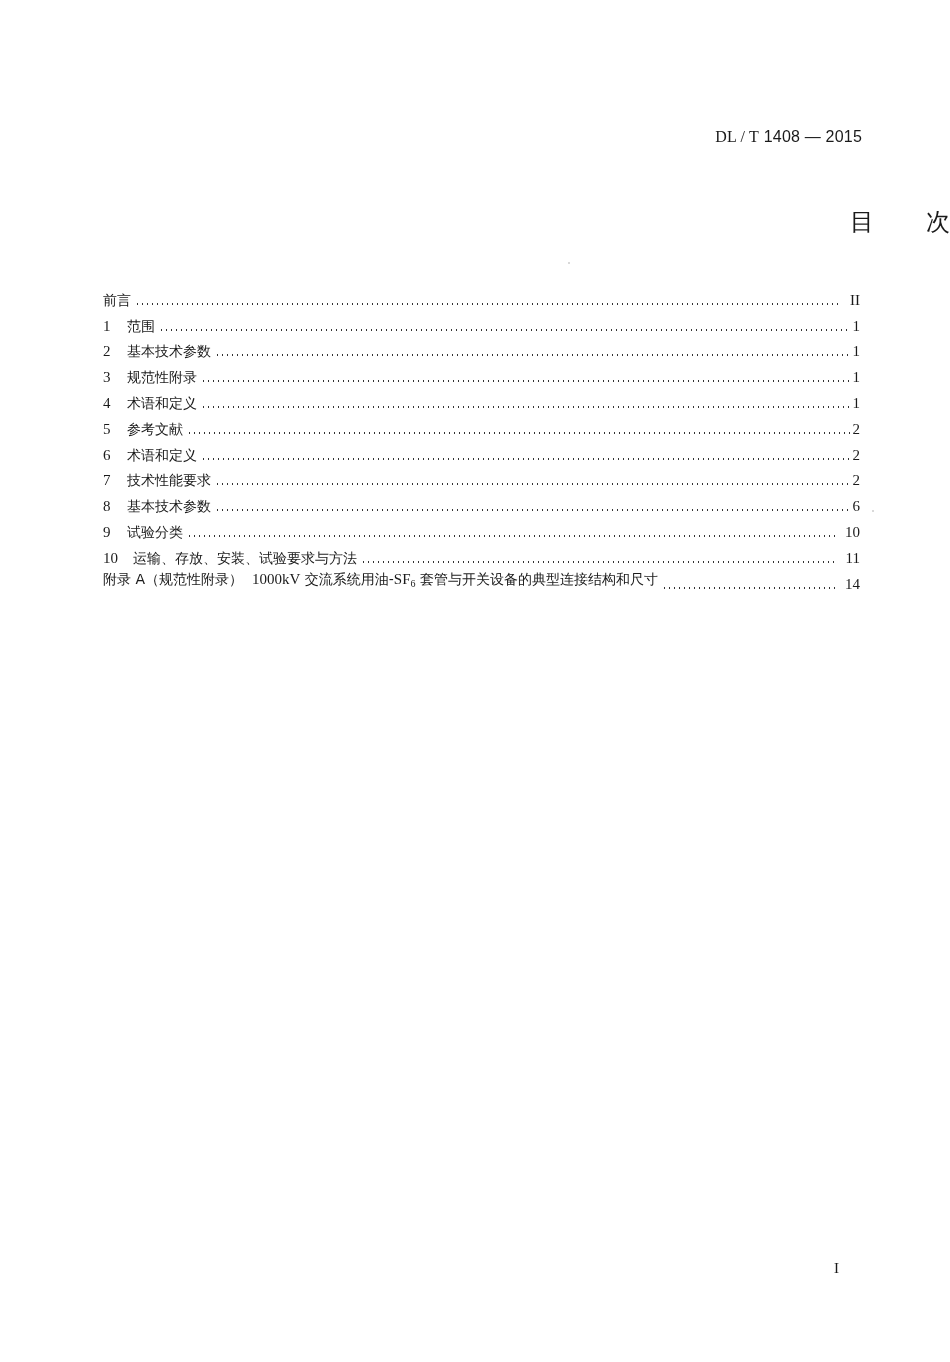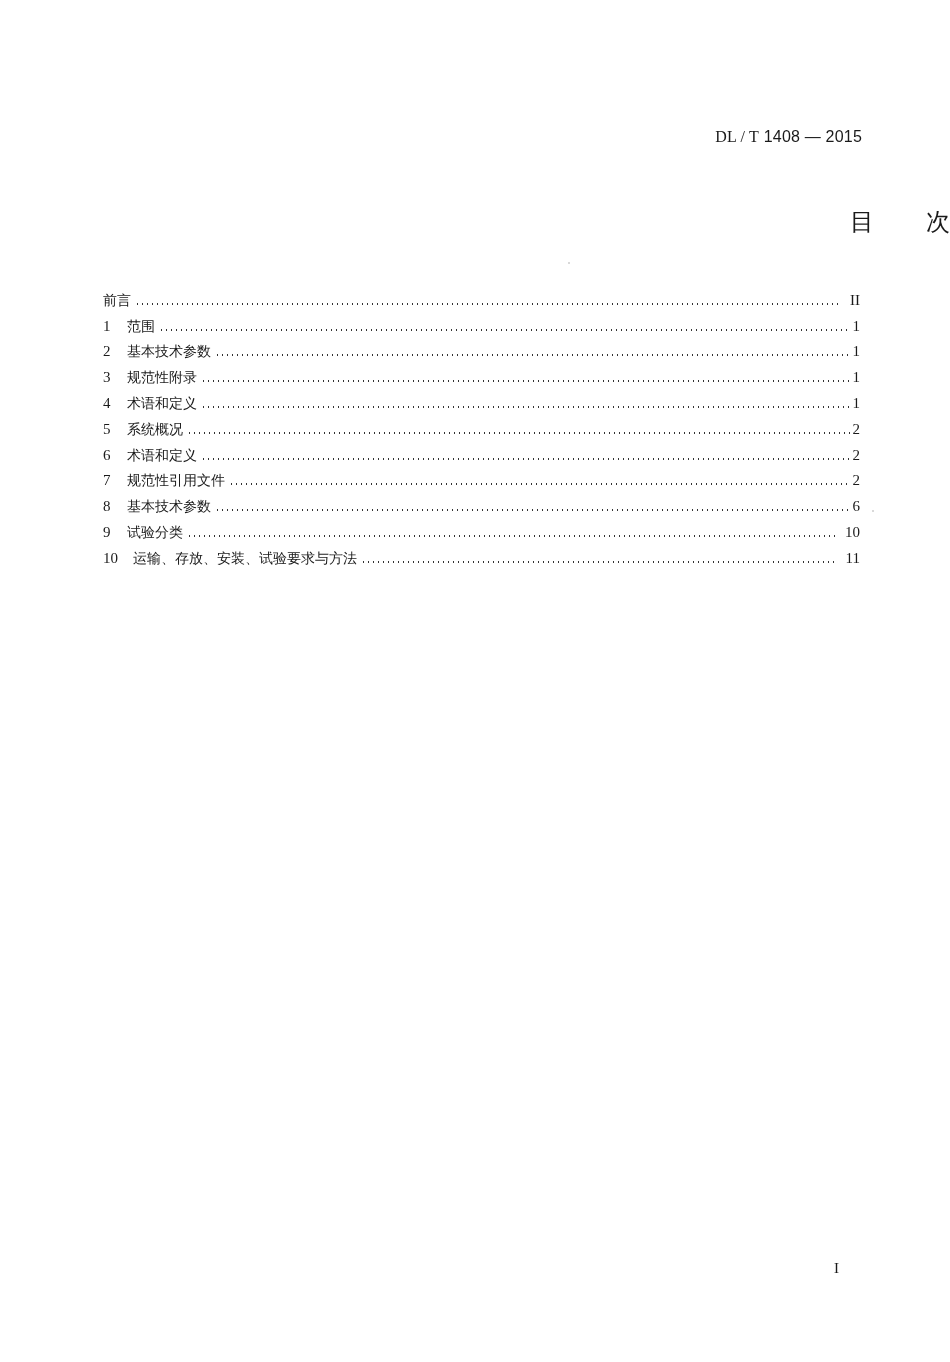--- a/index.html
+++ b/index.html
@@ -97,37 +97,37 @@
     <span class="toc-label">
         <span class="toc-num">4</span>
         <span class="toc-text">术语和定义</span>
       </span>
     <span class="toc-dots"></span>
     <span class="toc-page">1</span>
   </div>
   <div class="toc-row">
     <span class="toc-label">
         <span class="toc-num">5</span>
-        <span class="toc-text">系统概况</span>
+        <span class="toc-text">参考文献</span>
       </span>
     <span class="toc-dots"></span>
     <span class="toc-page">2</span>
   </div>
   <div class="toc-row">
     <span class="toc-label">
         <span class="toc-num">6</span>
         <span class="toc-text">术语和定义</span>
       </span>
     <span class="toc-dots"></span>
     <span class="toc-page">2</span>
   </div>
   <div class="toc-row">
     <span class="toc-label">
         <span class="toc-num">7</span>
-        <span class="toc-text">规范性引用文件</span>
+        <span class="toc-text">技术性能要求</span>
       </span>
     <span class="toc-dots"></span>
     <span class="toc-page">2</span>
   </div>
   <div class="toc-row">
     <span class="toc-label">
         <span class="toc-num">8</span>
         <span class="toc-text">基本技术参数</span>
       </span>
     <span class="toc-dots"></span>
@@ -142,18 +142,25 @@
     <span class="toc-page sp">10</span>
   </div>
   <div class="toc-row">
     <span class="toc-label">
         <span class="toc-num wide">10</span>
         <span class="toc-text">运输、存放、安装、试验要求与方法</span>
       </span>
     <span class="toc-dots"></span>
     <span class="toc-page sp">11</span>
   </div>
+  <div class="toc-row">
+    <span class="toc-label">
+        <span class="toc-text"><span>附录 A（规范性附录）</span>&nbsp; <span class="latin">1000kV</span> <span>交流系统用油-</span><span class="latin">SF</span><sub>6</sub> <span>套管与开关设备的典型连接结构和尺寸</span></span>
+      </span>
+    <span class="toc-dots"></span>
+    <span class="toc-page sp">14</span>
+  </div>
 </div>
 
 <div class="faint-mark" style="top:262px;left:568px;"></div>
 <div class="faint-mark" style="top:510px;left:872px;"></div>
 
 <div class="page-number">I</div>
 
 </body></html>

